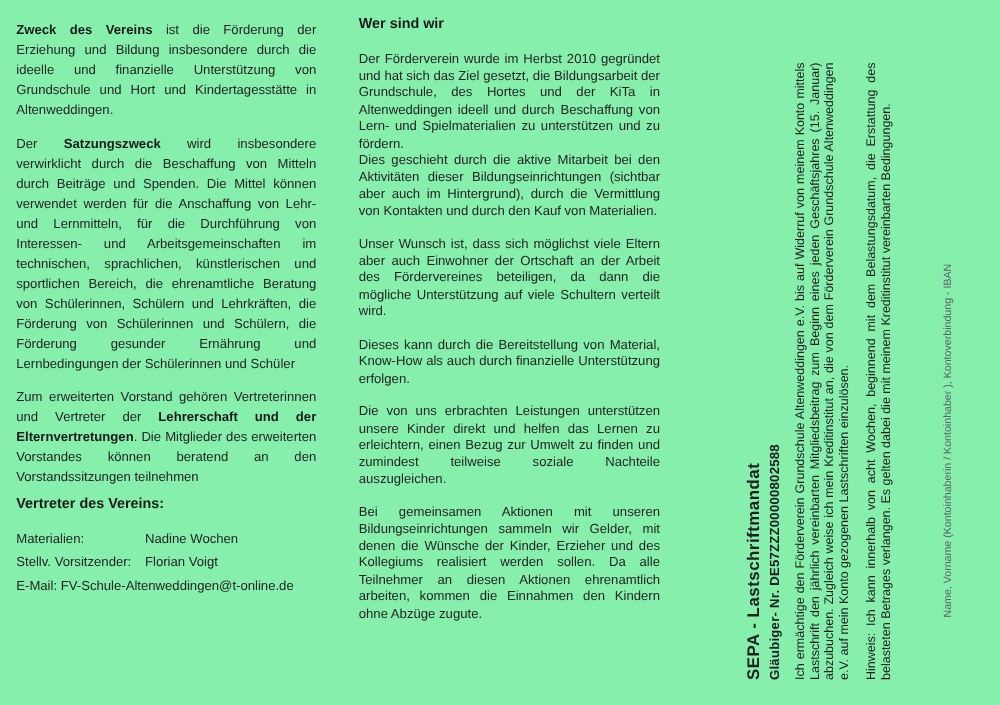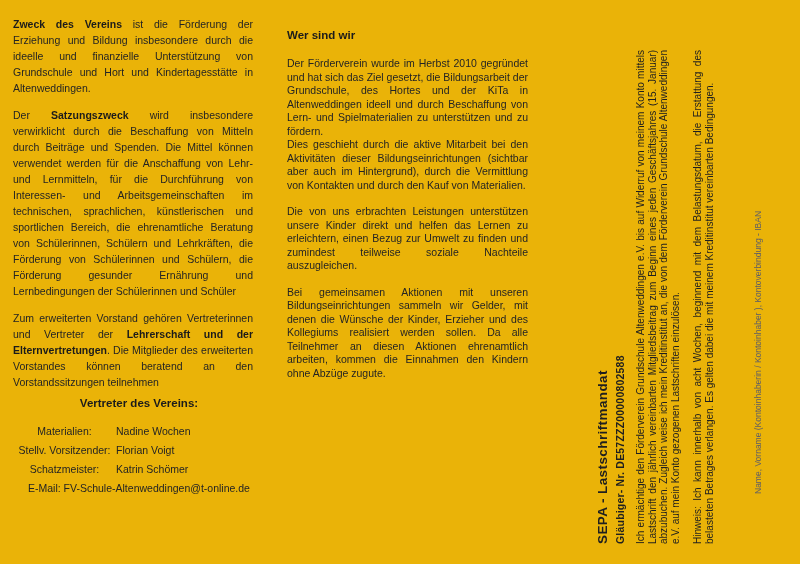--- a/index.html
+++ b/index.html
@@ -11,42 +11,41 @@
     width: 800px;
     height: 564px;
     position: relative;
     overflow: hidden;
     font-family: "Liberation Sans", sans-serif;
     color: #242424;
   }
   .page {
     position: absolute;
     inset: 0;
-    background: #eab308;
+    background: #86efac;
   }
 
   
   .col-left {
     position: absolute;
     left: 13px;
     top: 16px;
     width: 240px;
     font-size: 10.5px;
     line-height: 16px;
     text-align: justify;
   }
   .col-left p { margin: 0 0 11px 0; }
   b { color: #1b1b1b; }
 
   .contacts {
     position: absolute;
     left: 13px;
     top: 396px;
     width: 252px;
-    text-align: center;
   }
   .contacts h3 {
     font-size: 11.5px;
     line-height: 14px;
     margin: 0 0 12px 0;
     color: #1b1b1b;
   }
   .contact-row {
     display: flex;
     font-size: 10.5px;
@@ -56,21 +55,21 @@
   .email {
     margin-top: 1px;
     font-size: 10.5px;
     line-height: 16px;
   }
 
   
   .col-mid {
     position: absolute;
     left: 287px;
-    top: 28px;
+    top: 12px;
     width: 241px;
     font-size: 10.5px;
     line-height: 13.5px;
     text-align: justify;
   }
   .col-mid h3 {
     font-size: 11.5px;
     line-height: 14px;
     margin: 0 0 15px 0;
     text-align: left;
@@ -140,36 +139,34 @@
     <h3>Vertreter des Vereins:</h3>
 
     <div class="contact-row">
       <span class="contact-role">Materialien:</span>
       <span class="contact-name">Nadine Wochen</span>
     </div>
     <div class="contact-row">
       <span class="contact-role">Stellv. Vorsitzender:</span>
       <span class="contact-name">Florian Voigt</span>
     </div>
-    <div class="contact-row">
-      <span class="contact-role">Schatzmeister:</span>
-      <span class="contact-name">Katrin Schömer</span>
-    </div>
 
     <div class="email">E-Mail: FV-Schule-Altenweddingen@t-online.de</div>
   </div>
 
   <div class="col-mid">
     <h3>Wer sind wir</h3>
 
     <p>
         <span class="pline">Der Förderverein wurde im Herbst 2010 gegründet und hat sich das Ziel gesetzt, die Bildungsarbeit der Grundschule, des Hortes und der KiTa in Altenweddingen ideell und durch Beschaffung von Lern- und Spielmaterialien zu unterstützen und zu fördern.</span>
         <span class="pline">Dies geschieht durch die aktive Mitarbeit bei den Aktivitäten dieser Bildungseinrichtungen (sichtbar aber auch im Hintergrund), durch die Vermittlung von Kontakten und durch den Kauf von Materialien.</span>
       </p>
 
+    <p>Unser Wunsch ist, dass sich möglichst viele Eltern aber auch Einwohner der Ortschaft an der Arbeit des Fördervereines beteiligen, da dann die mögliche Unterstützung auf viele Schultern verteilt wird.</p>
+    <p>Dieses kann durch die Bereitstellung von Material, Know-How als auch durch finanzielle Unterstützung erfolgen.</p>
     <p>Die von uns erbrachten Leistungen unterstützen unsere Kinder direkt und helfen das Lernen zu erleichtern, einen Bezug zur Umwelt zu finden und zumindest teilweise soziale Nachteile auszugleichen.</p>
     <p>Bei gemeinsamen Aktionen mit unseren Bildungseinrichtungen sammeln wir Gelder, mit denen die Wünsche der Kinder, Erzieher und des Kollegiums realisiert werden sollen. Da alle Teilnehmer an diesen Aktionen ehrenamtlich arbeiten, kommen die Einnahmen den Kindern ohne Abzüge zugute.</p>
   </div>
 
   <div class="sepa">
     <div class="sepa-title">SEPA - Lastschriftmandat</div>
     <div class="sepa-creditor">Gläubiger- Nr. DE57ZZZ00000802588</div>
     <p class="sepa-para">Ich ermächtige den Förderverein Grundschule Altenweddingen e.V. bis auf Widerruf von meinem Konto mittels Lastschrift den jährlich vereinbarten Mitgliedsbeitrag zum Beginn eines jeden Geschäftsjahres (15. Januar) abzubuchen. Zugleich weise ich mein Kreditinstitut an, die von dem Förderverein Grundschule Altenweddingen e.V. auf mein Konto gezogenen Lastschriften einzulösen.</p>
     <p class="sepa-para sepa-note">Hinweis: Ich kann innerhalb von acht Wochen, beginnend mit dem Belastungsdatum, die Erstattung des belasteten Betrages verlangen. Es gelten dabei die mit meinem Kreditinstitut vereinbarten Bedingungen.</p>
     <div class="sepa-account">Name, Vorname (Kontoinhaberin / Kontoinhaber ), Kontoverbindung - IBAN</div>

